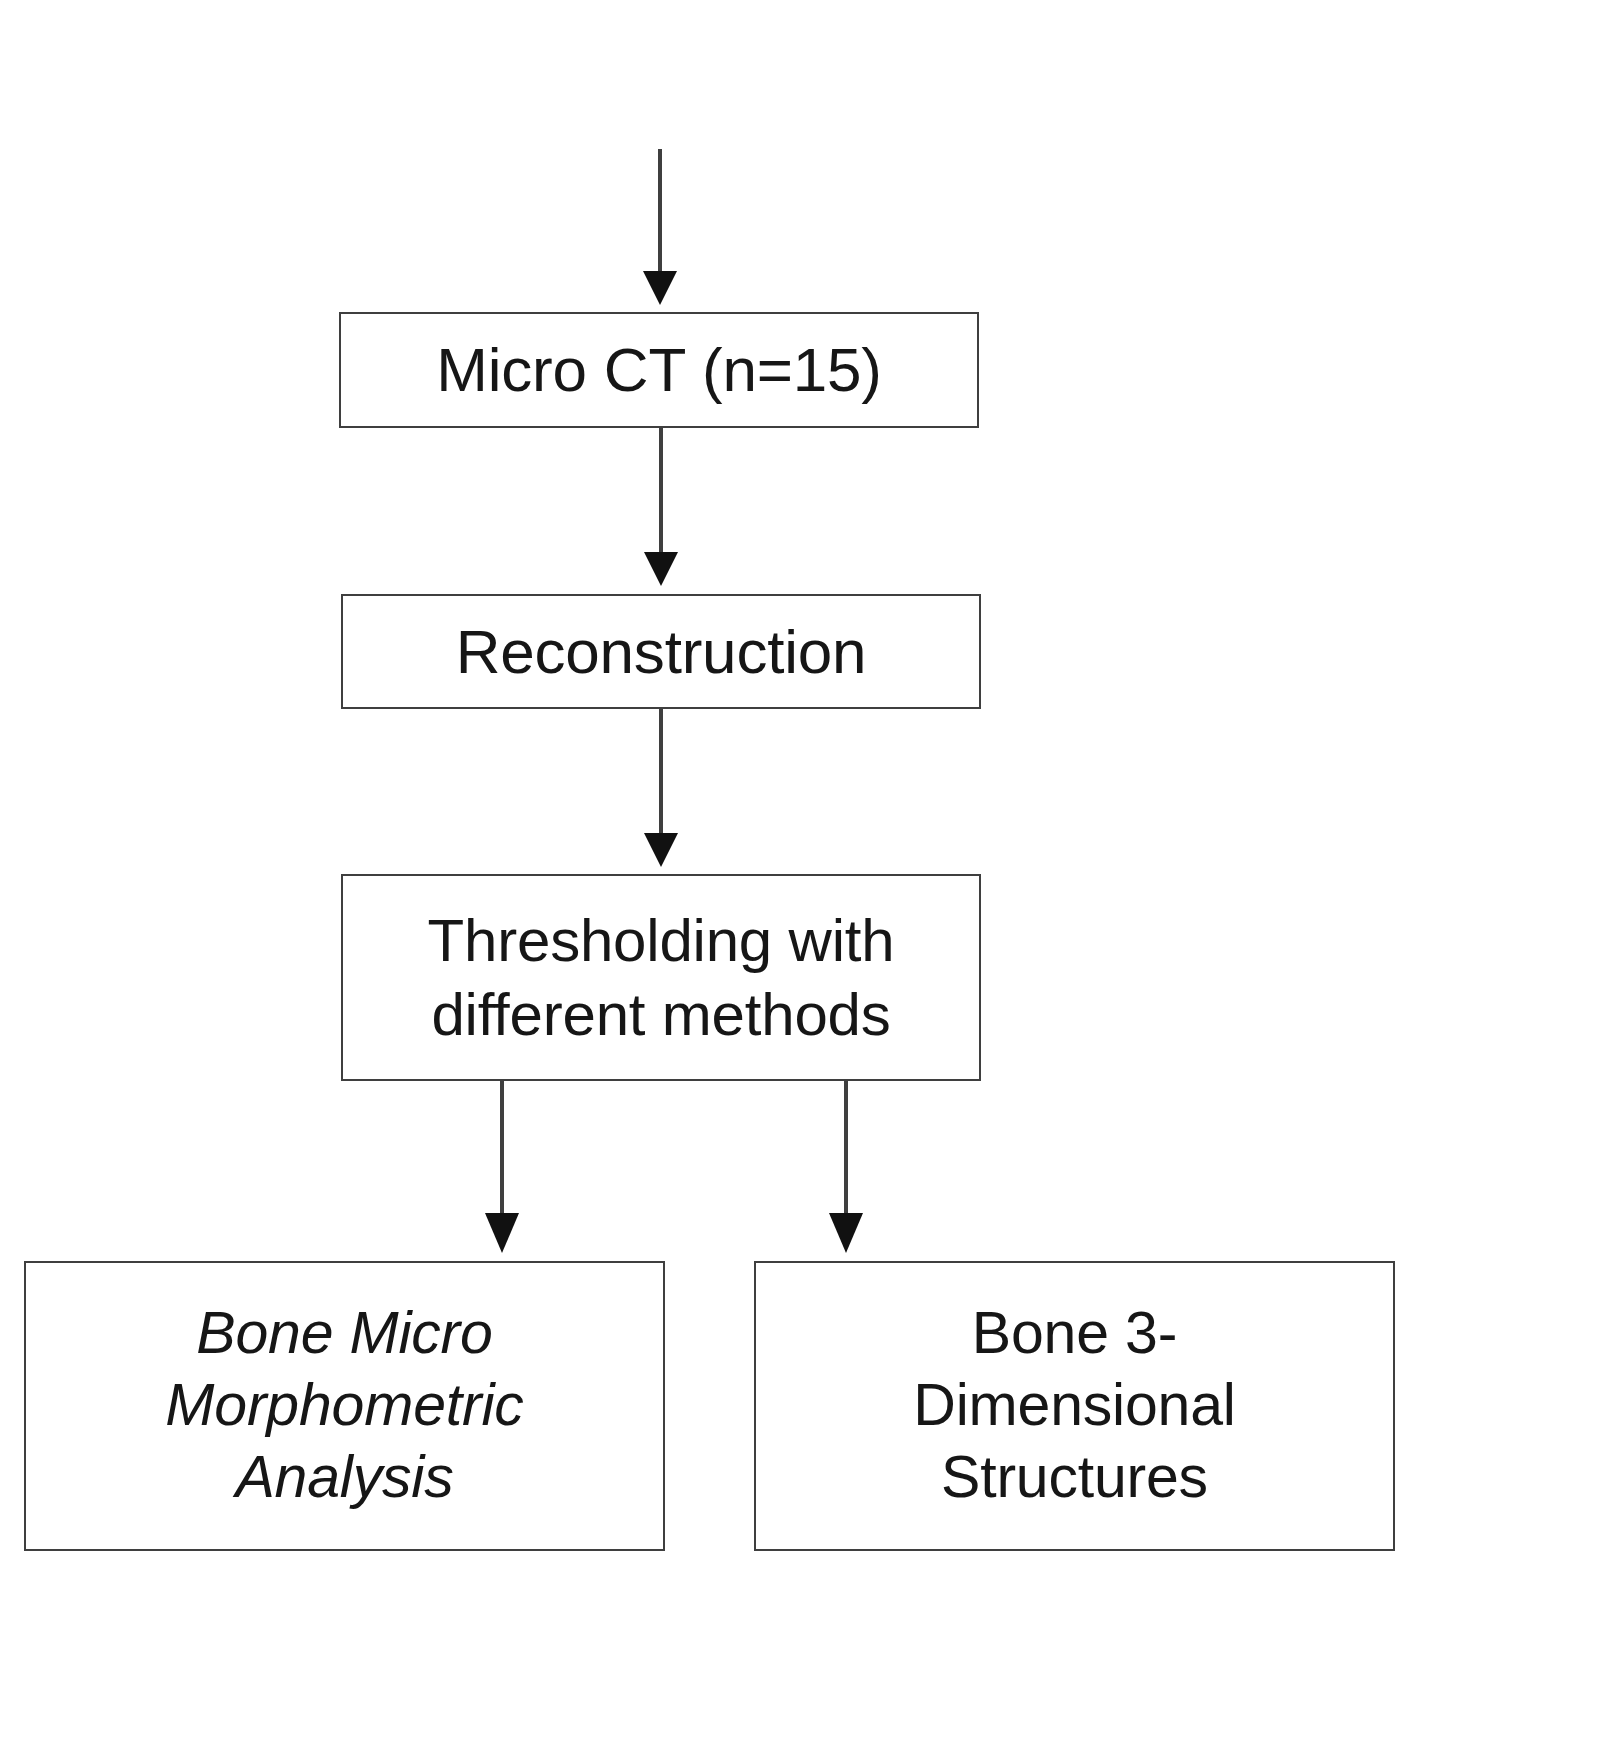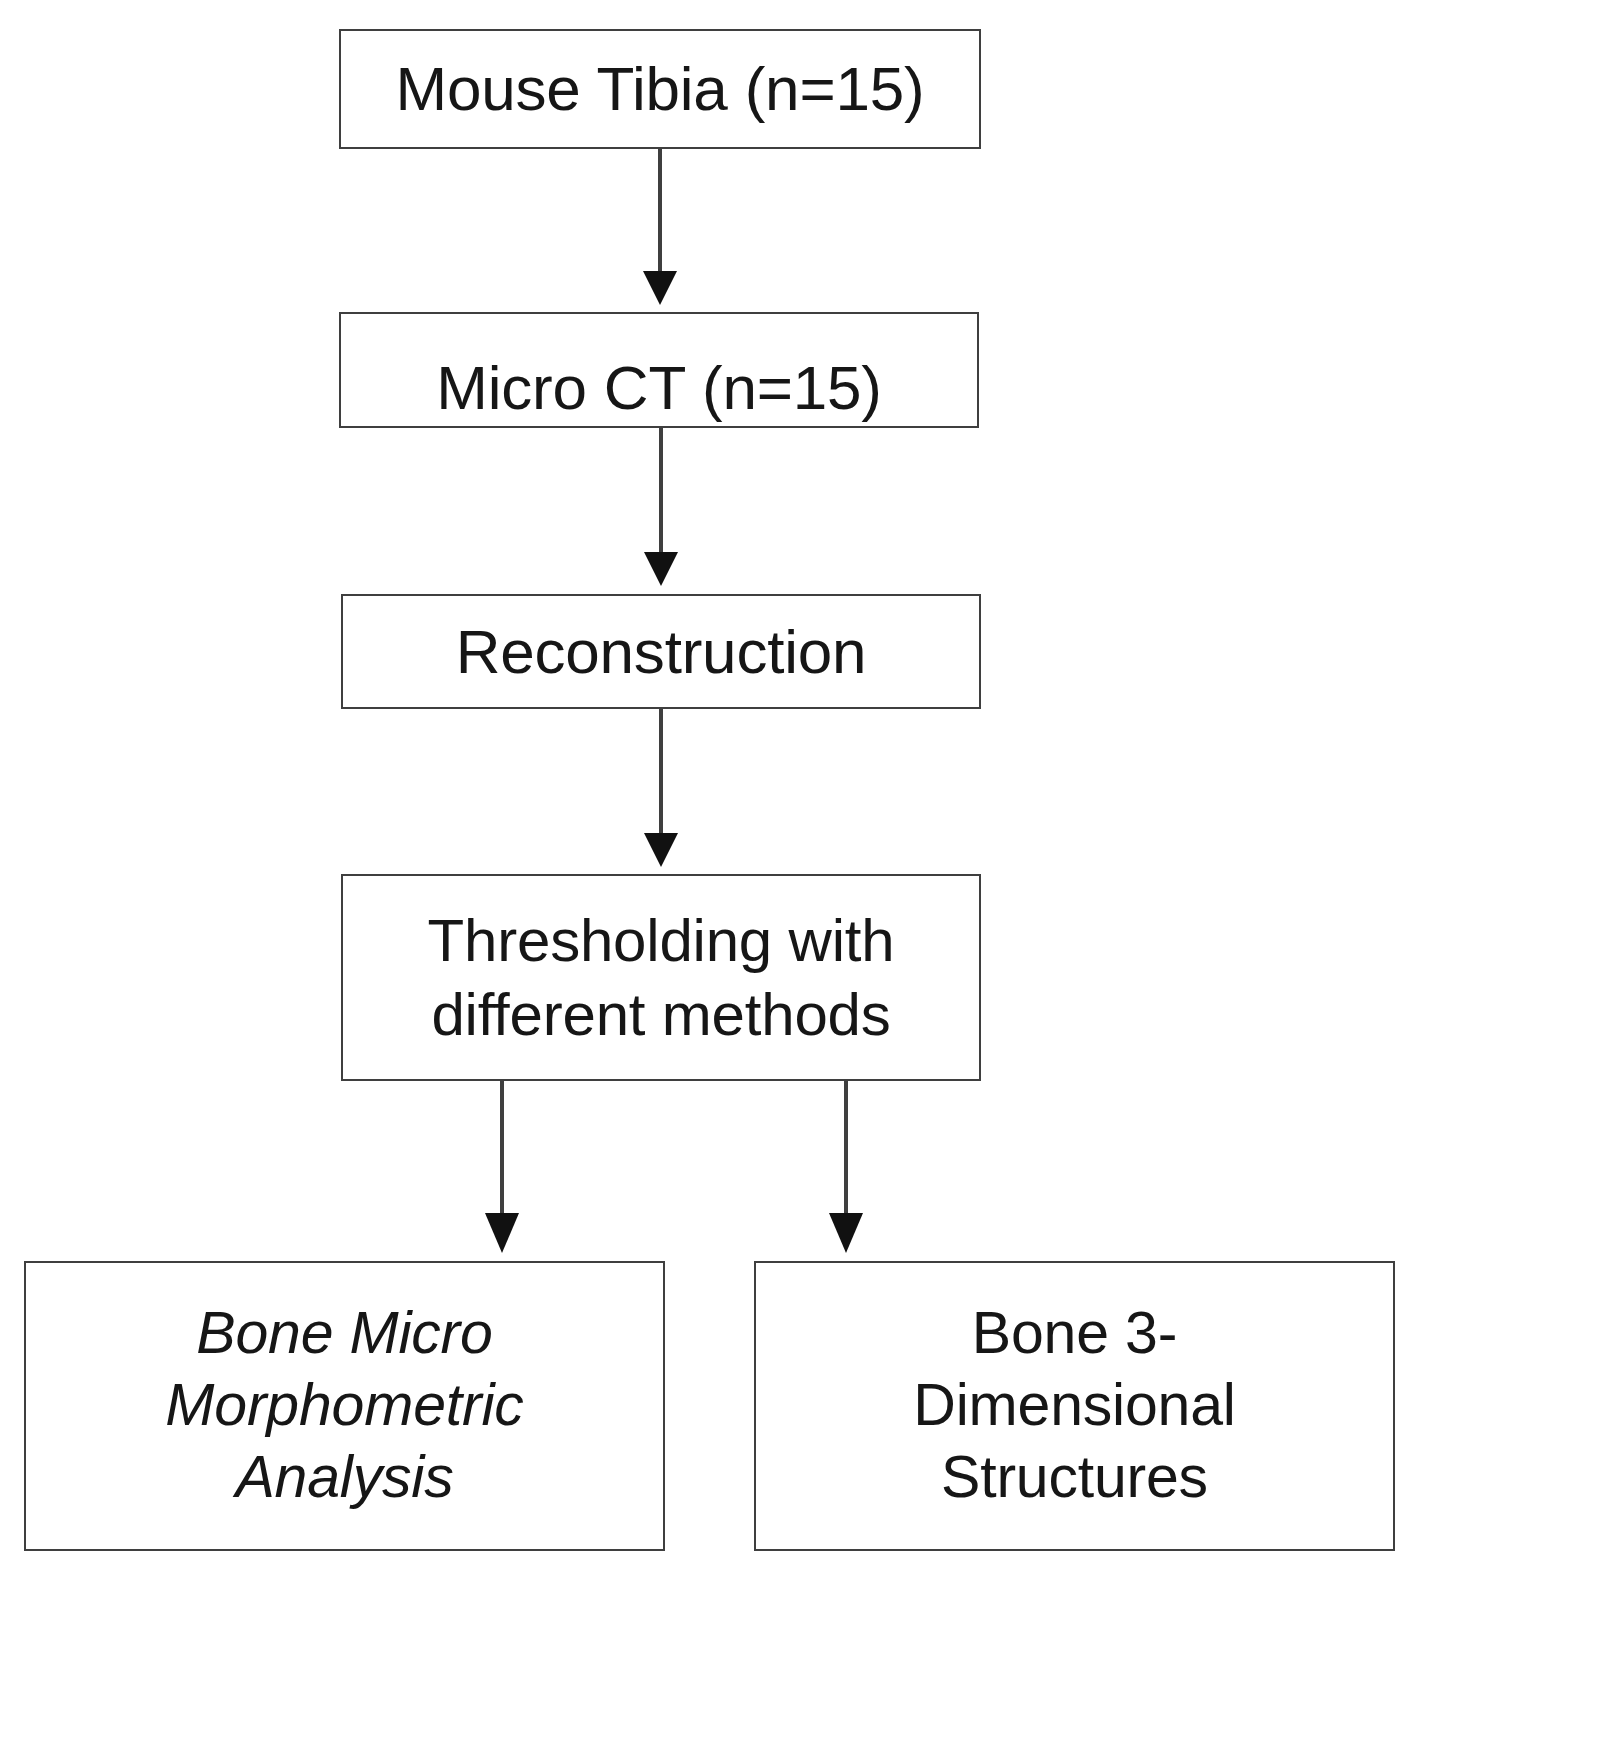--- a/index.html
+++ b/index.html
@@ -39,21 +39,21 @@
     color: #161616;
     font-family: "Liberation Sans", sans-serif;
     font-weight: 400;
     line-height: 1.22;
     letter-spacing: -0.2px;
     white-space: pre-line;
     padding: 0 10px;
   }
   
   #node-mouse-tibia  { left: 339px;  top: 29px;   width: 642px; height: 120px; }
-  #node-micro-ct     { left: 339px;  top: 312px;  width: 640px; height: 116px; align-items: flex-end; }
+  #node-micro-ct     { left: 339px;  top: 312px;  width: 640px; height: 116px; }
   #node-reconstruction { left: 341px; top: 594px; width: 640px; height: 115px; }
   #node-thresholding { left: 341px;  top: 874px;  width: 640px; height: 207px; }
   #node-bone-micro   { left: 24px;   top: 1261px; width: 641px; height: 290px; font-style: italic; }
   #node-bone-3d      { left: 754px;  top: 1261px; width: 641px; height: 290px; }
 
   #node-mouse-tibia .node-label,
   #node-micro-ct .node-label,
   #node-reconstruction .node-label { font-size: 62px; }
 
   #node-thresholding .node-label { font-size: 60px; }
@@ -97,23 +97,20 @@
       <line class="edge-line" x1="502" y1="1081" x2="502" y2="1214"></line>
       <polygon class="edge-head" points="502,1253 485,1213 519,1213"></polygon>
     </g>
 
     <g>
       <line class="edge-line" x1="846" y1="1081" x2="846" y2="1214"></line>
       <polygon class="edge-head" points="846,1253 829,1213 863,1213"></polygon>
     </g>
   </svg>
 
-  <div class="node" id="node-mouse-tibia">
-    <div class="node-label">Mouse Tibia (n=15)</div>
-  </div>
 
   <div class="node" id="node-micro-ct">
     <div class="node-label">Micro CT (n=15)</div>
   </div>
 
   <div class="node" id="node-thresholding">
     <div class="node-label">Thresholding with
 different methods</div>
   </div>
 

